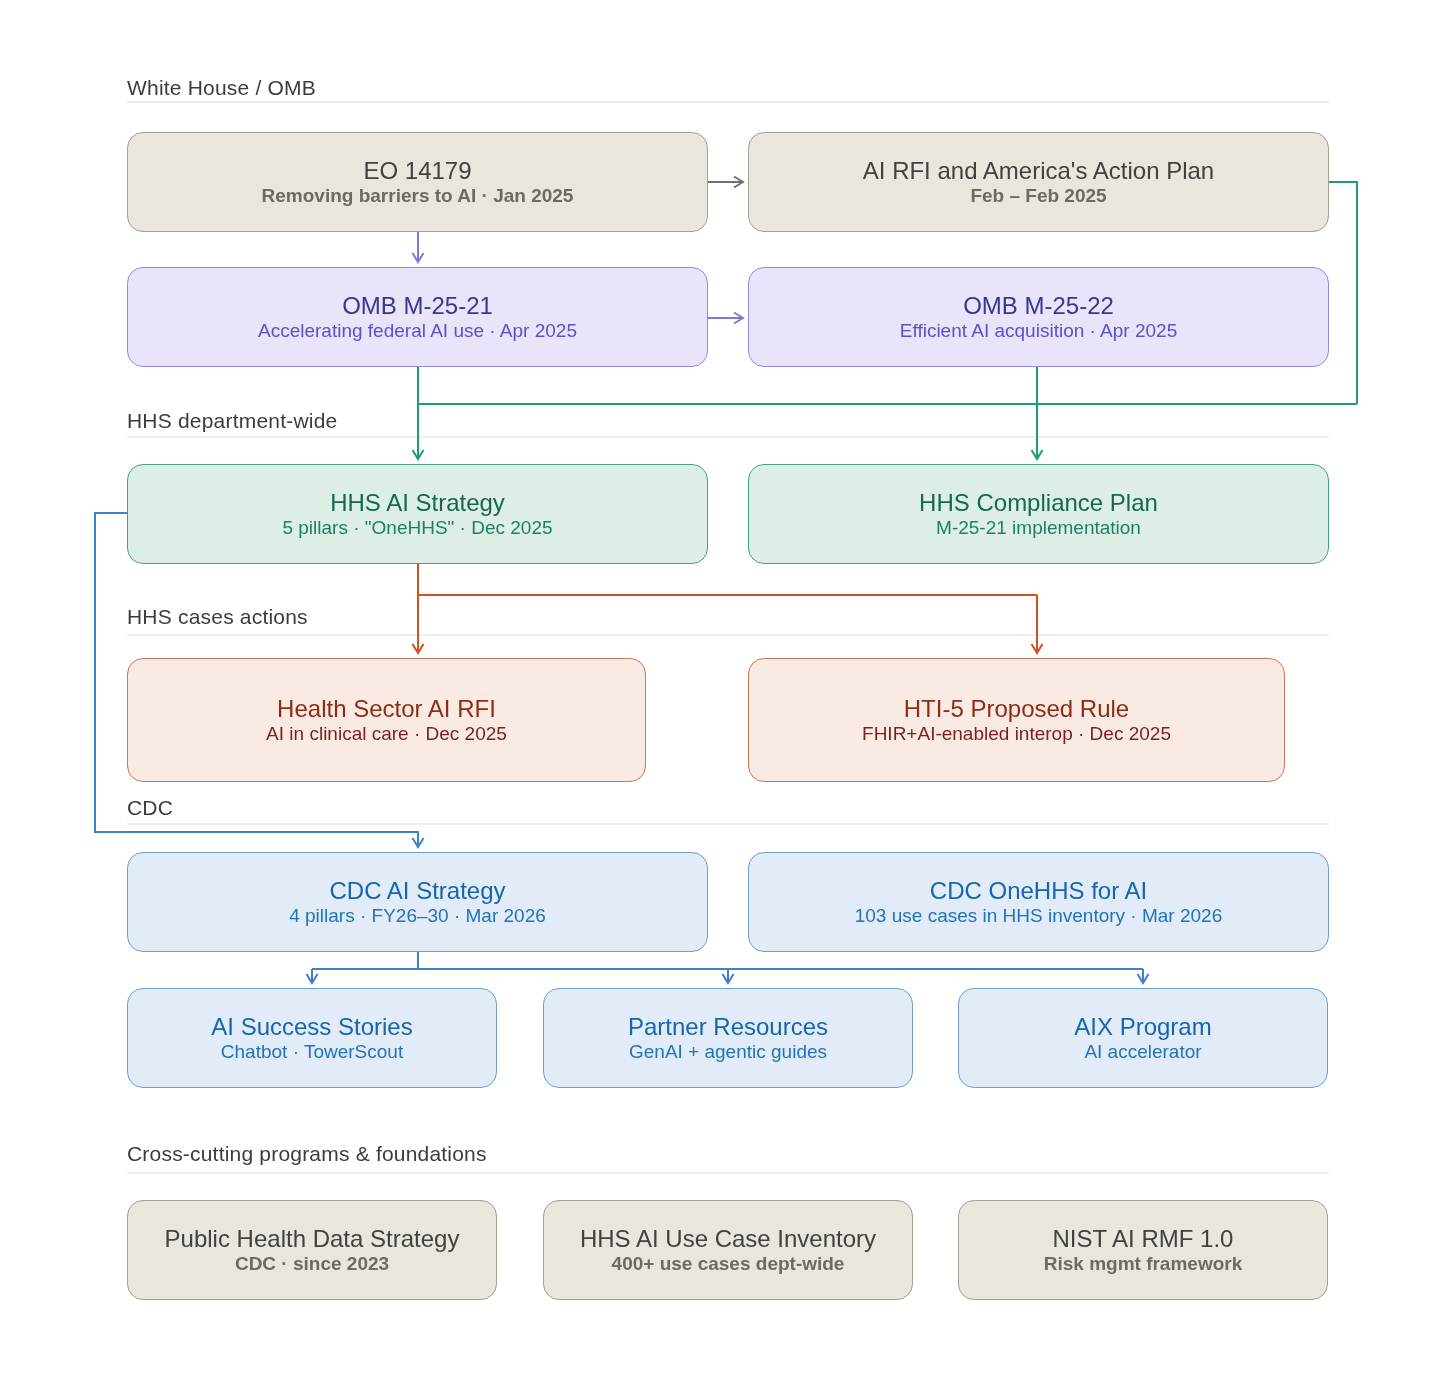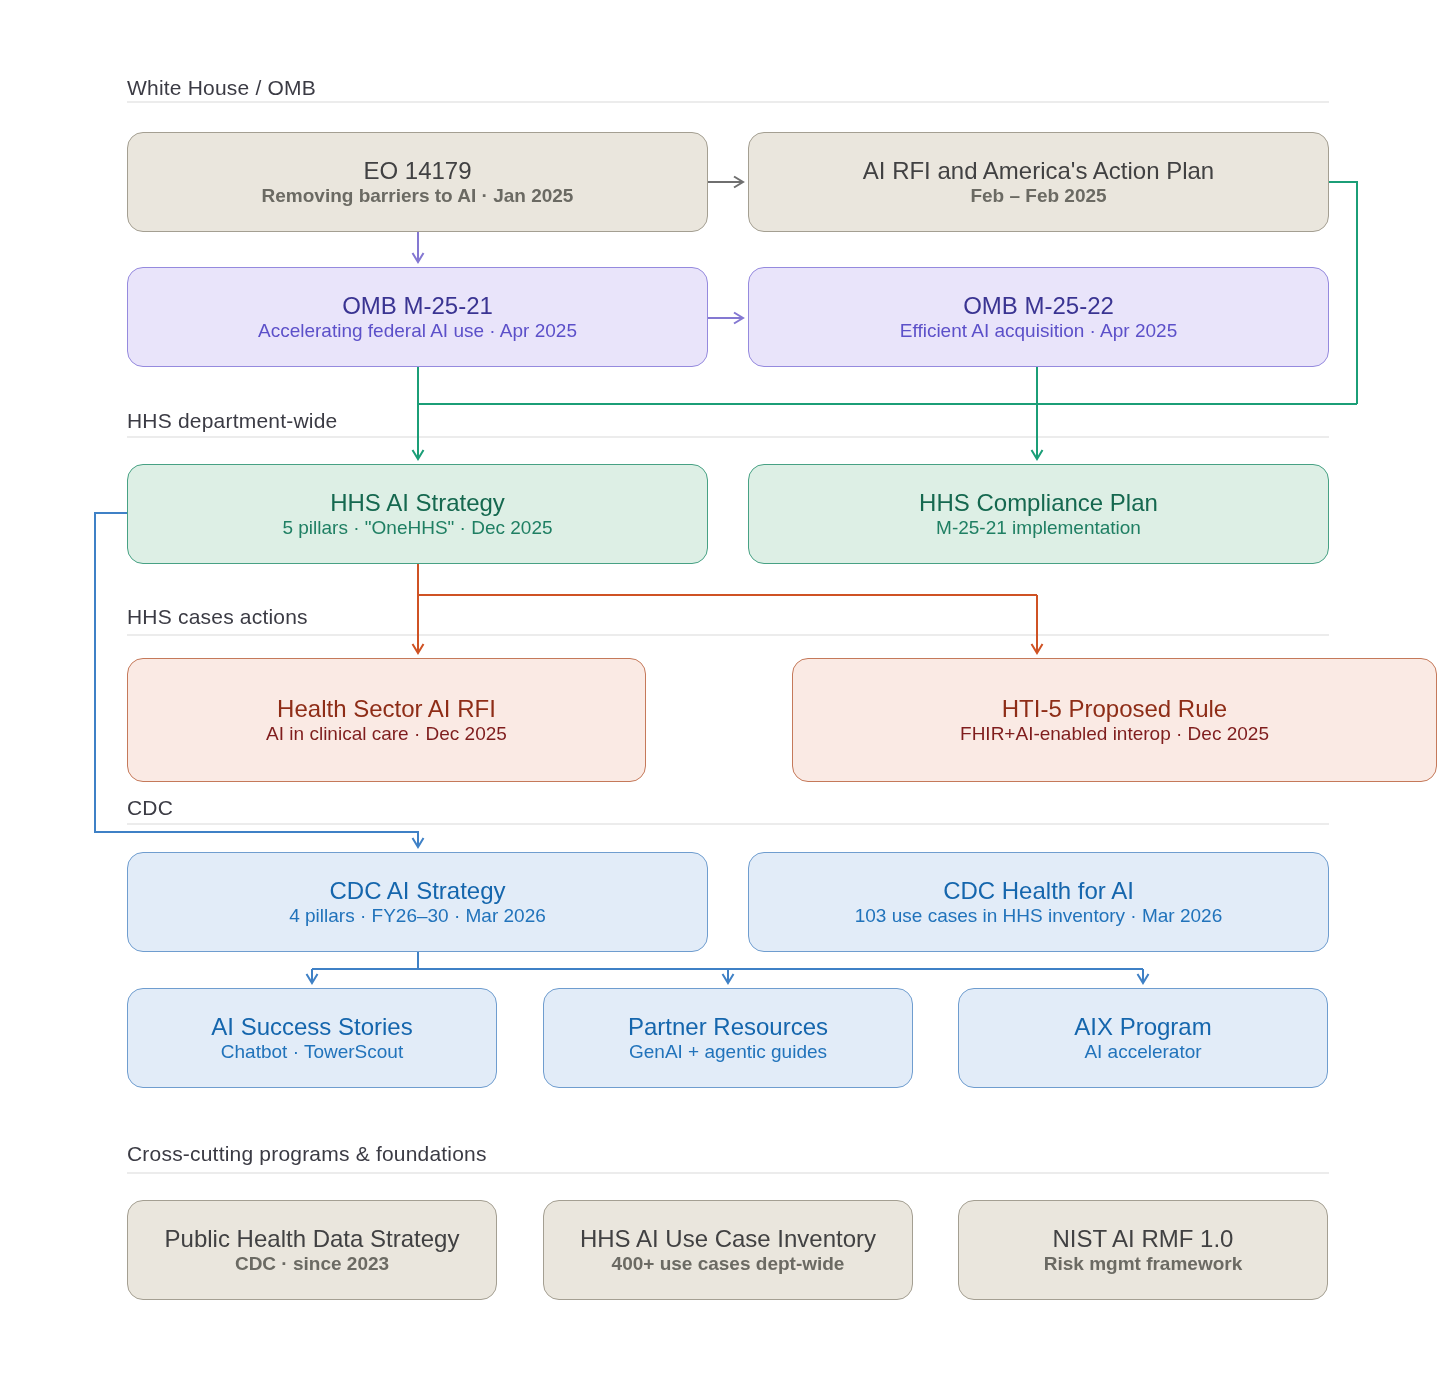--- a/index.html
+++ b/index.html
@@ -134,31 +134,31 @@
   </div>
   <div class="node theme-green" style="left:748px;top:464px;width:581px;height:100px">
     <div class="t">HHS Compliance Plan</div>
     <div class="s">M-25-21 implementation</div>
   </div>
 
   <div class="node theme-red" style="left:127px;top:658px;width:519px;height:124px">
     <div class="t">Health Sector AI RFI</div>
     <div class="s">AI in clinical care · Dec 2025</div>
   </div>
-  <div class="node theme-red" style="left:792px;top:658px;width:645px;height:124px">
+  <div class="node theme-red" style="left:748px;top:658px;width:537px;height:124px">
     <div class="t">HTI-5 Proposed Rule</div>
     <div class="s">FHIR+AI-enabled interop · Dec 2025</div>
   </div>
 
   <div class="node theme-blue" style="left:127px;top:852px;width:581px;height:100px">
     <div class="t">CDC AI Strategy</div>
     <div class="s">4 pillars · FY26–30 · Mar 2026</div>
   </div>
   <div class="node theme-blue" style="left:748px;top:852px;width:581px;height:100px">
-    <div class="t">CDC Health for AI</div>
+    <div class="t">CDC OneHHS for AI</div>
     <div class="s">103 use cases in HHS inventory · Mar 2026</div>
   </div>
 
   <div class="node theme-blue" style="left:127px;top:988px;width:370px;height:100px">
     <div class="t">AI Success Stories</div>
     <div class="s">Chatbot · TowerScout</div>
   </div>
   <div class="node theme-blue" style="left:543px;top:988px;width:370px;height:100px">
     <div class="t">Partner Resources</div>
     <div class="s">GenAI + agentic guides</div>

